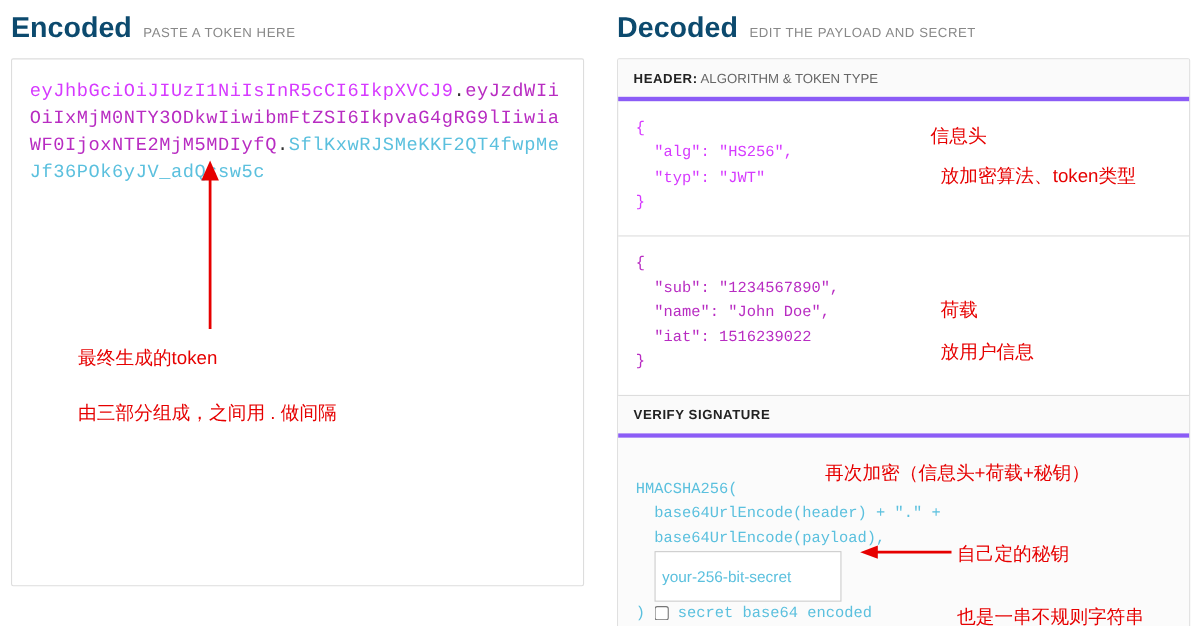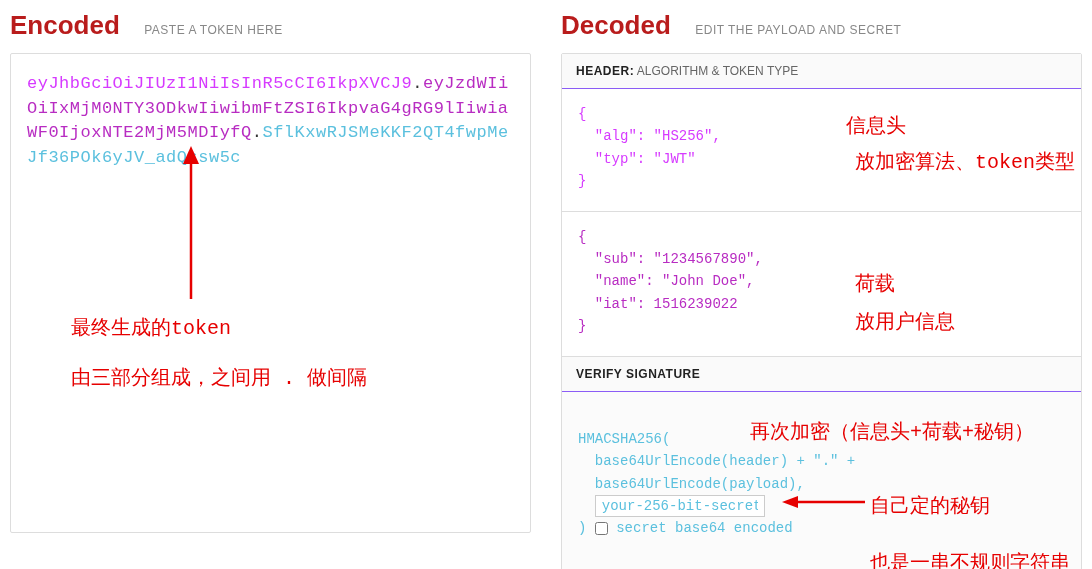--- a/index.html
+++ b/index.html
@@ -15,28 +15,28 @@
     gap: 30px;
   }
   .left { flex: 1; }
   .right { flex: 1; }
   .heading {
     margin-bottom: 12px;
   }
   .heading-main {
     font-size: 26px;
     font-weight: 600;
-    color: #b91c1c;
+    color: #0c4a6e;
   }
   .heading-sub {
     font-size: 12px;
     font-weight: 400;
     color: #888;
     letter-spacing: 0.5px;
-    margin-left: 20px;
+    margin-left: 6px;
   }
   .encoded-box {
     border: 1px solid #ddd;
     border-radius: 2px;
     padding: 18px 16px;
     height: 480px;
     position: relative;
   }
   .token-text {
     font-family: "Courier New", Courier, monospace;
@@ -48,21 +48,21 @@
   .token-header { color: #d63aff; }
   .token-dot { color: #333; }
   .token-payload { color: #b82cc2; }
   .token-sig { color: #5bc0de; }
   .decoded-box {
     border: 1px solid #ddd;
     border-radius: 2px;
   }
   .section-label {
     background: #fafafa;
-    border-bottom: 1px solid #8b5cf6;
+    border-bottom: 4px solid #8b5cf6;
     padding: 10px 14px;
     font-size: 12px;
     color: #666;
   }
   .section-label b {
     color: #222;
     font-weight: 700;
     letter-spacing: 0.5px;
   }
   .section-body {
@@ -70,41 +70,41 @@
     font-family: "Courier New", Courier, monospace;
     font-size: 14px;
     line-height: 1.6;
     white-space: pre;
     position: relative;
   }
   .json-header { color: #d63aff; }
   .json-payload { color: #b82cc2; }
   .sig-text { color: #5bc0de; }
   .secret-input {
-    font-family: Liberation Mono, monospace;
+    font-family: Liberation Sans, sans-serif;
     font-size: 14px;
     color: #5bc0de;
     border: 1px solid #ccc;
-    padding: 2px 6px;
+    padding: 14px 6px;
     width: 170px;
     background: #fff;
   }
   .checkbox {
     vertical-align: middle;
   }
   .section + .section { border-top: 1px solid #ddd; }
   .section-verify .section-body {
     background: #fbfbfb;
   }
   
   .ann {
     position: absolute;
     color: #e60000;
-    font-size: 20px;
-    font-family: Liberation Mono, monospace;
+    font-size: 17px;
+    font-family: Liberation Sans, sans-serif;
     pointer-events: none;
   }
   .arrow-svg {
     position: absolute;
     pointer-events: none;
   }
   .arrow-line { stroke: #e60000; stroke-width: 2.5; fill: none; }
   .arrow-head { fill: #e60000; }
 </style>
 </head>

